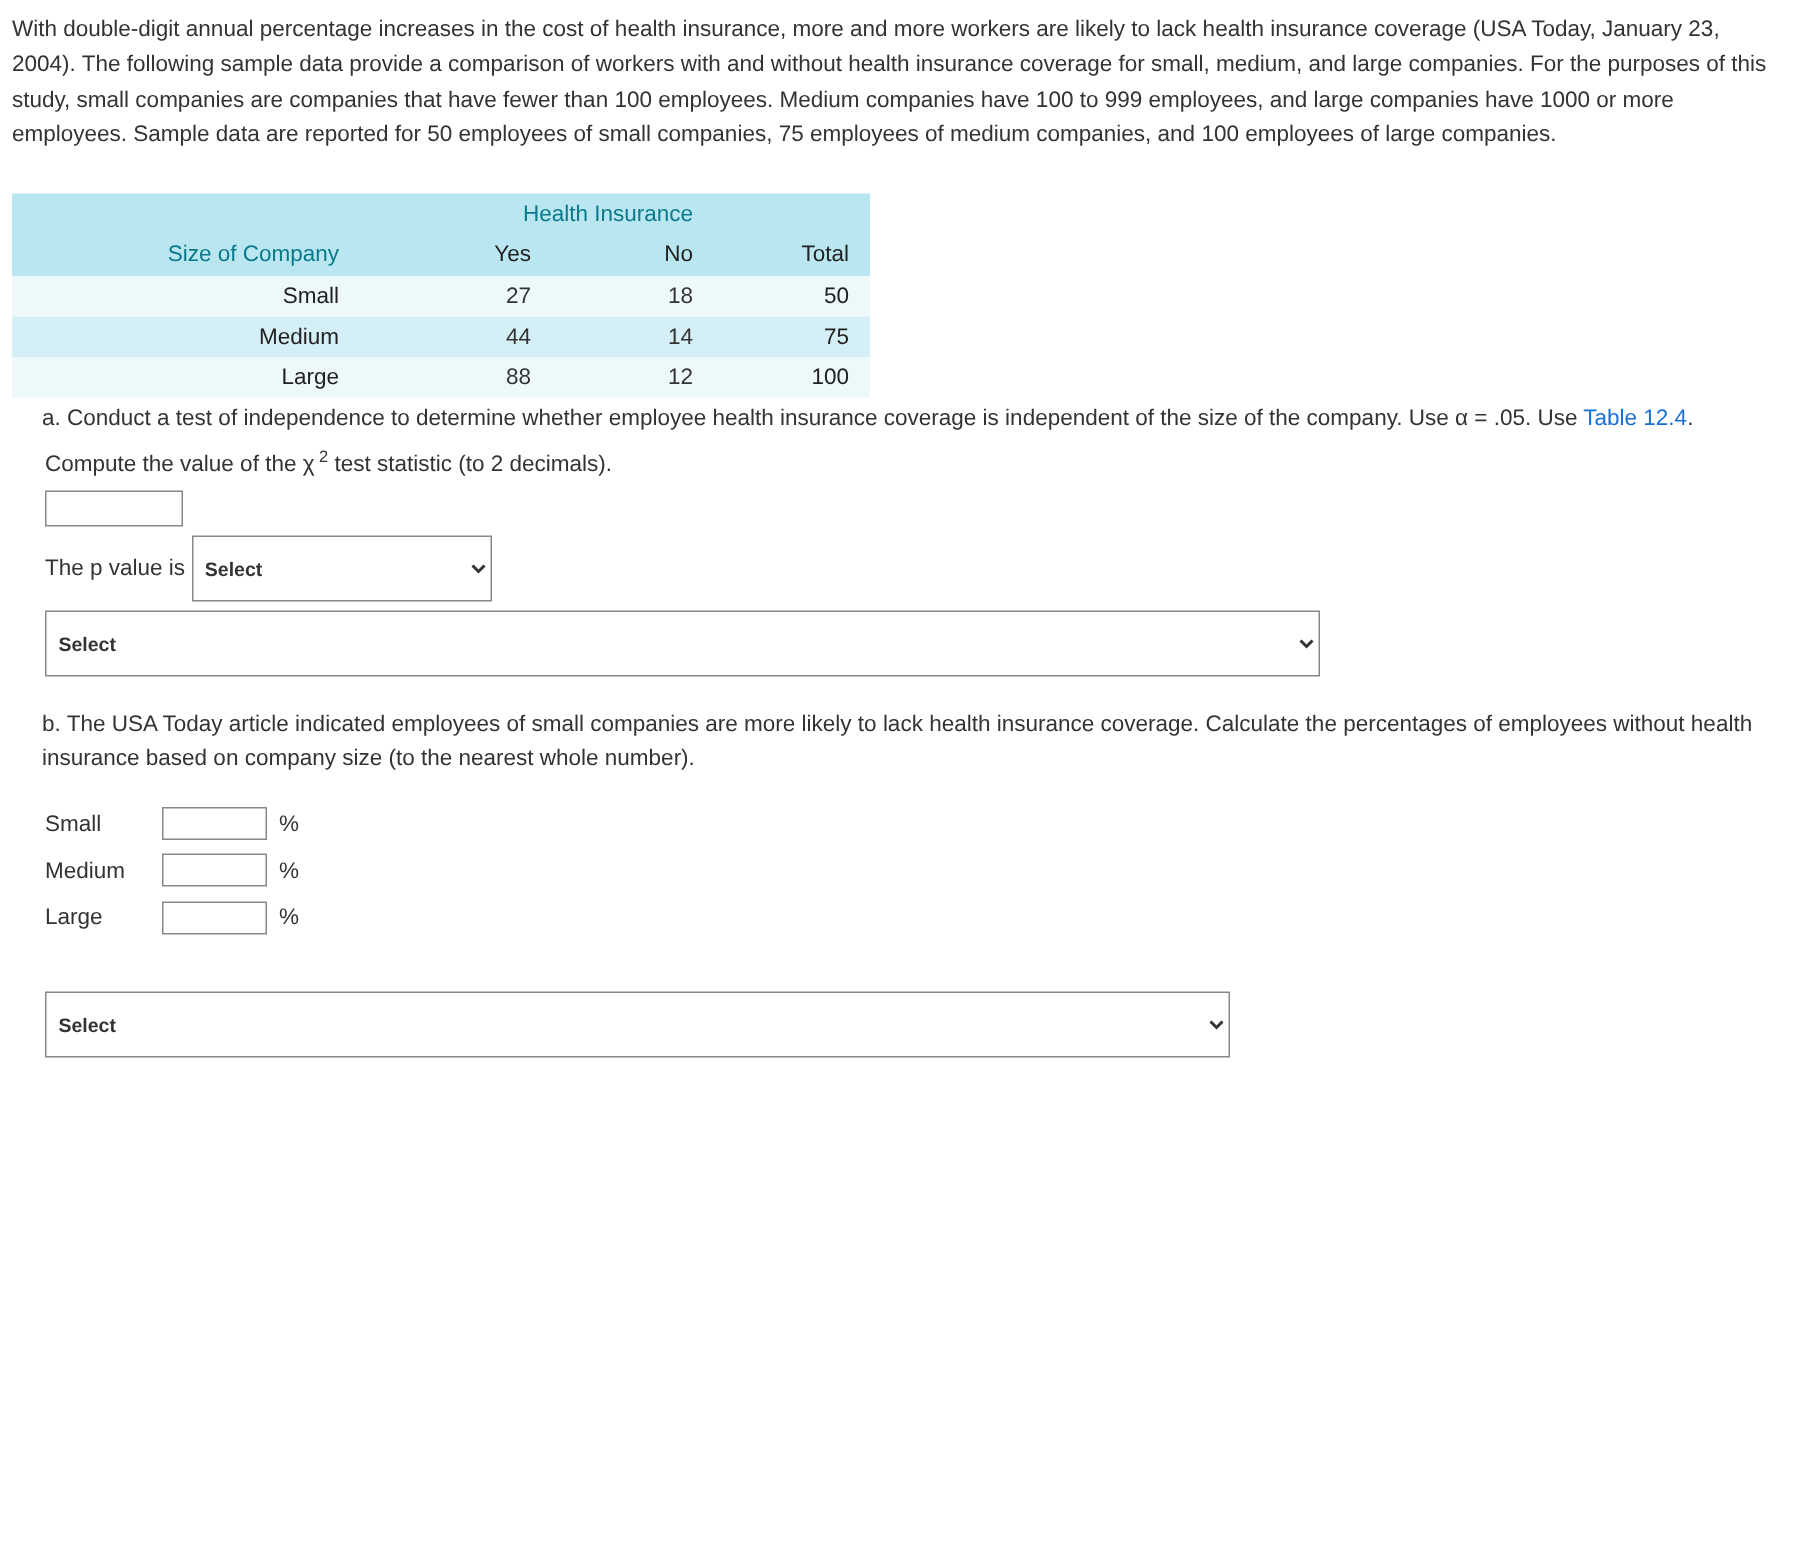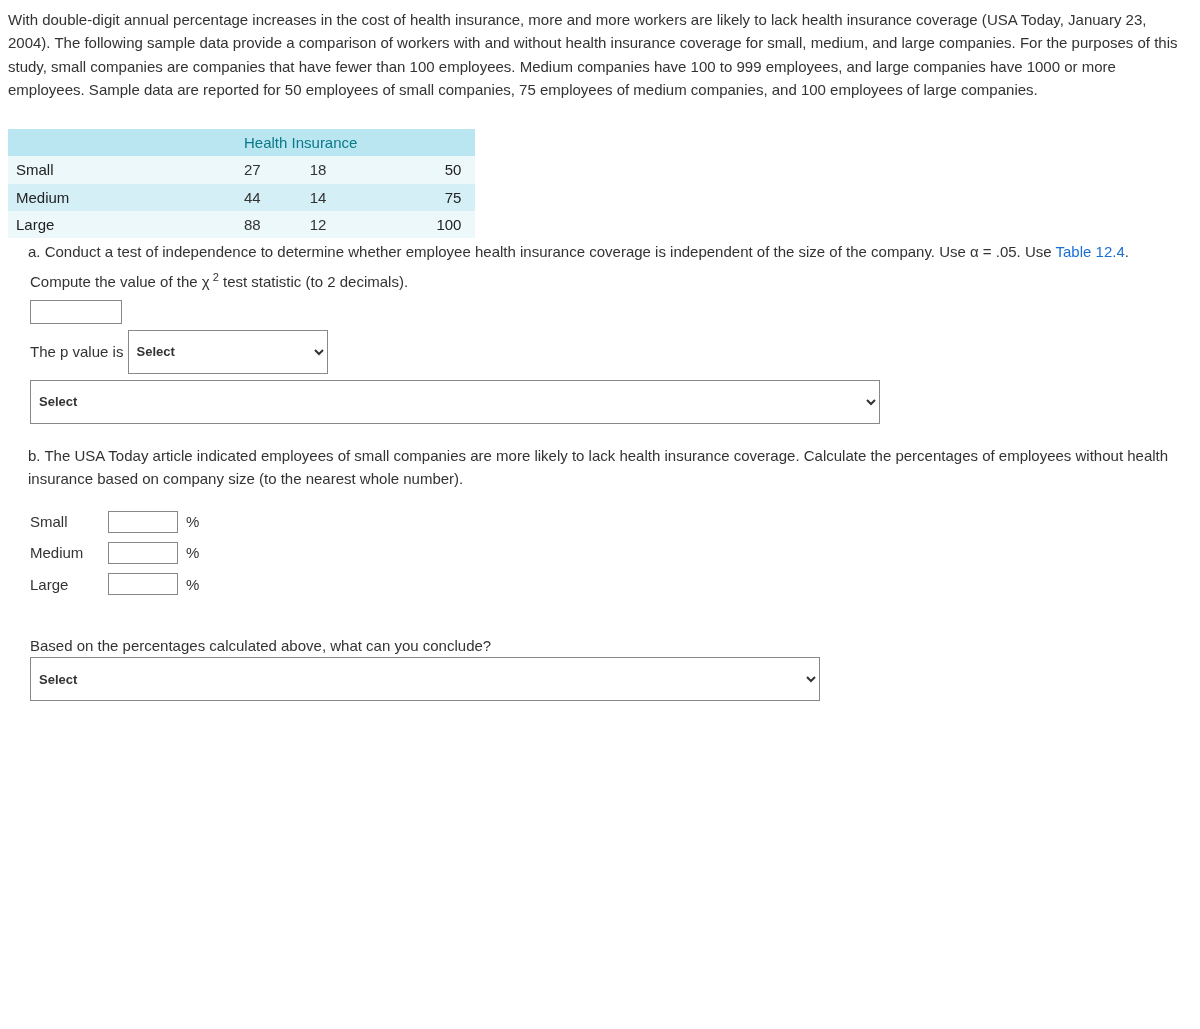--- a/index.html
+++ b/index.html
@@ -13,21 +13,21 @@
   }
   .intro {
     margin-bottom: 28px;
   }
   .italic { }
   table.data-table {
     border-collapse: collapse;
     margin: 10px 0 0 0;
   }
   table.data-table td, table.data-table th {
-    text-align: left;
+    text-align: right;
     font-size: 15px;
     padding: 2px 10px 2px 8px;
     border: none;
     font-weight: normal;
   }
   .hdr-row td {
     background: #b9e6f0;
   }
   .hdr-teal {
     color: #0a7a8a;
@@ -79,20 +79,26 @@
 <div class="intro">
   <span>With double-digit annual percentage increases in the cost of health insurance, more and more workers are likely to lack health insurance coverage (</span><span class="italic">USA Today</span><span>, January 23, 2004). The following sample data provide a comparison of workers with and without health insurance coverage for small, medium, and large companies. For the purposes of this study, small companies are companies that have fewer than 100 employees. Medium companies have 100 to 999 employees, and large companies have 1000 or more employees. Sample data are reported for 50 employees of small companies, 75 employees of medium companies, and 100 employees of large companies.</span>
 </div>
 
 <table class="data-table">
   <tbody>
       <tr class="hdr-row">
     <td style="width:210px"></td>
     <td colspan="2" class="hdr-teal">Health Insurance</td>
     <td style="width:90px"></td>
+  </tr>
+  <tr class="hdr-row">
+    <td class="hdr-teal">Size of Company</td>
+    <td class="hdr-bold" style="width:110px">Yes</td>
+    <td class="hdr-bold" style="width:90px">No</td>
+    <td class="hdr-bold num-tot">Total</td>
   </tr>
   <tr class="odd">
     <td class="hdr-bold">Small</td>
     <td>27</td>
     <td>18</td>
     <td class="num-tot hdr-bold">50</td>
   </tr>
   <tr class="even">
     <td class="hdr-bold">Medium</td>
     <td>44</td>
@@ -155,18 +161,17 @@
     <input type="text" class="textbox sm" style="">
     <span>%</span>
   </div>
   <div class="row">
     <span class="label-col">Large</span>
     <input type="text" class="textbox sm" style="">
     <span>%</span>
   </div>
 
   <div class="block" style="margin-top:38px">
-    <div>Based on the percentages calculated above, what can you conclude?</div>
     <select class="sel" style="width:790px">
       <option>Select</option>
     </select>
   </div>
 </div>
 
 </body></html>

